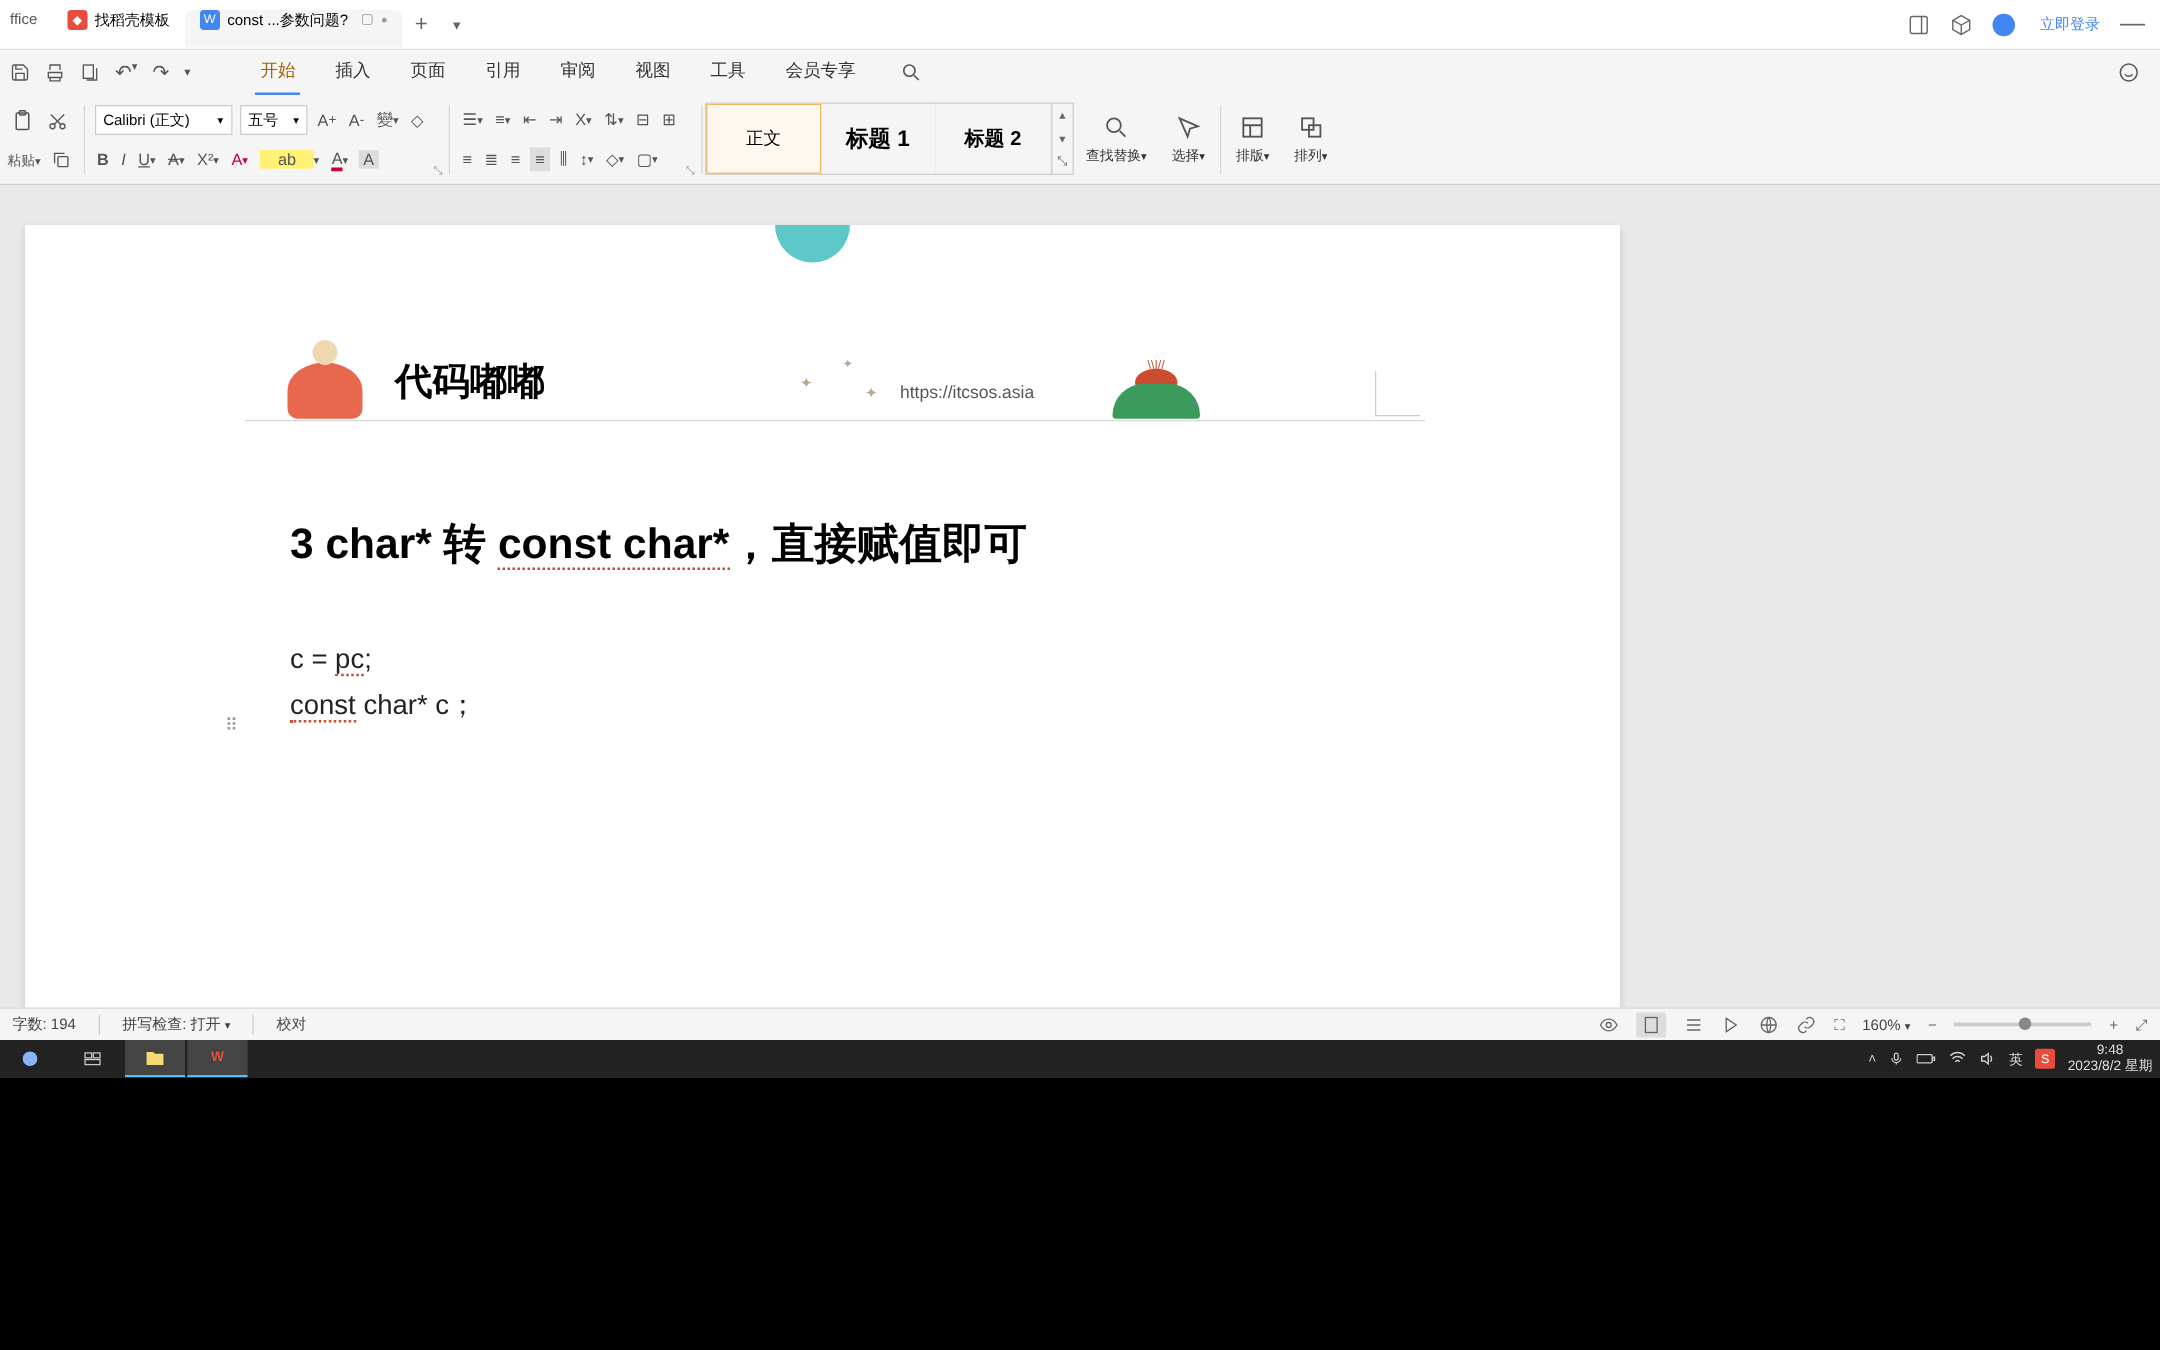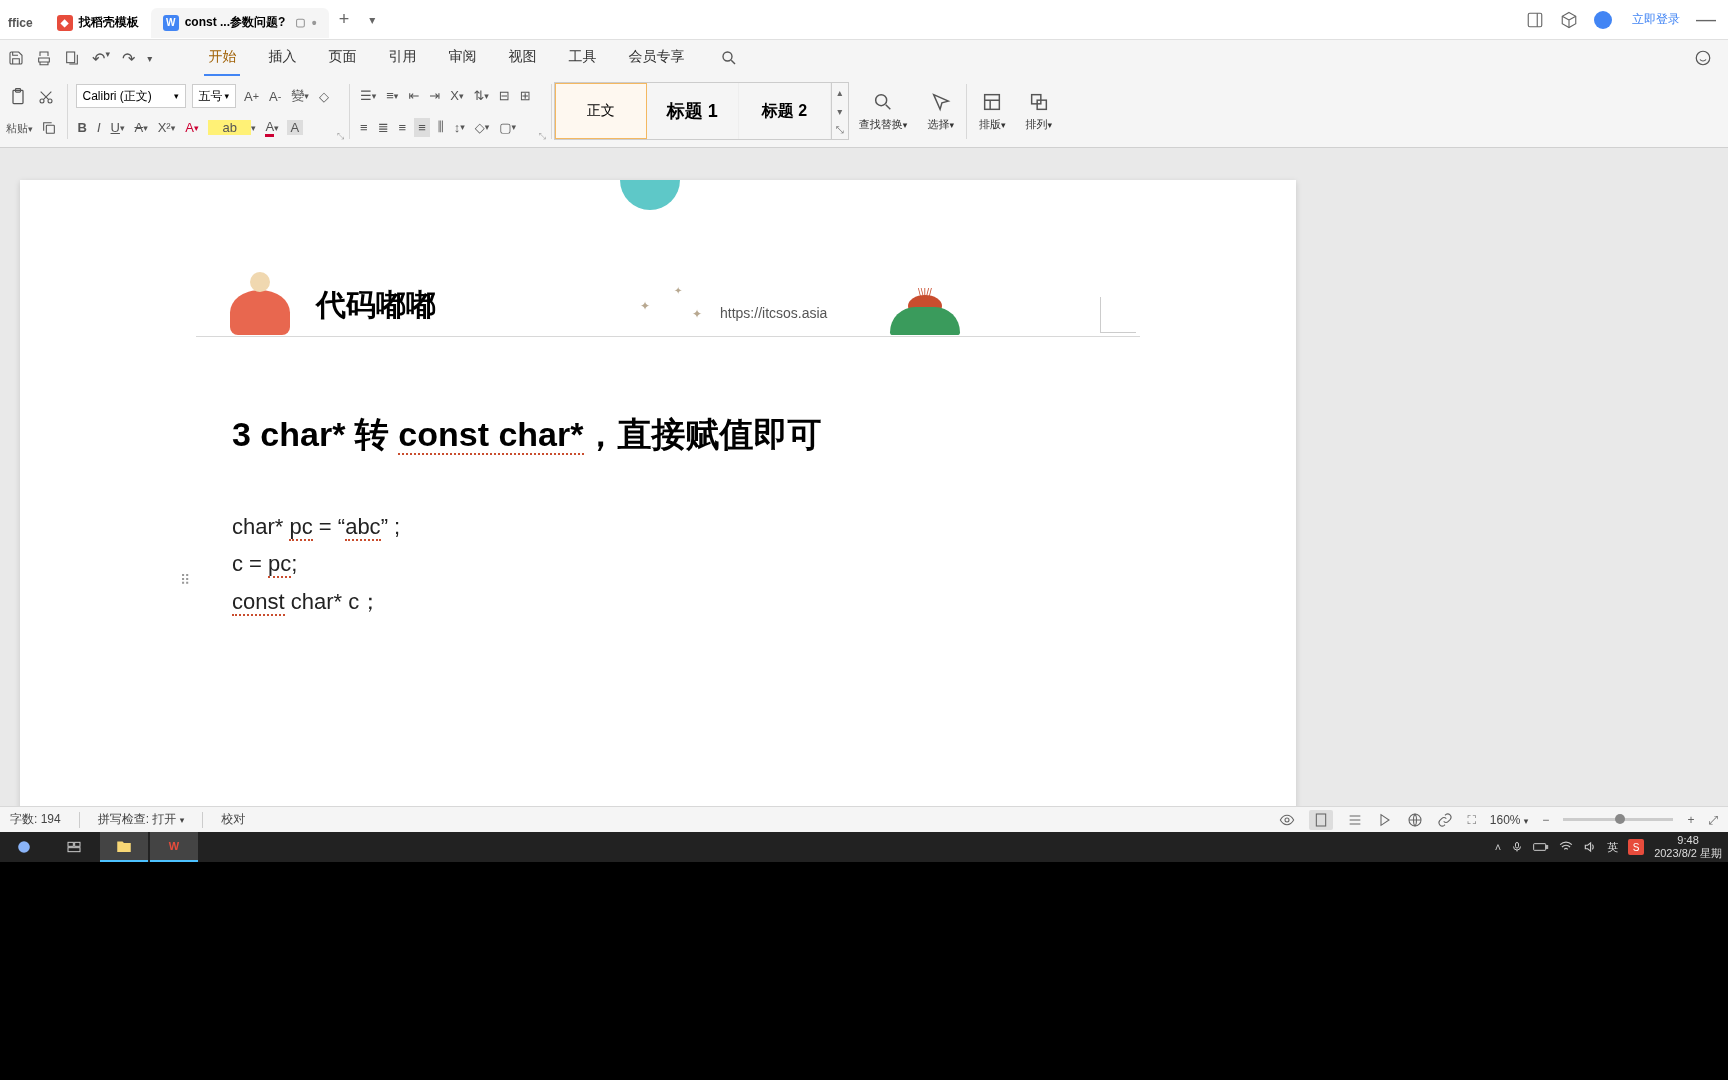--- a/index.html
+++ b/index.html
@@ -1,20 +1,20 @@
 <!DOCTYPE html>
 <html><head>
 <meta charset="utf-8">
 <style>
 * { margin: 0; padding: 0; box-sizing: border-box; font-family: "Microsoft YaHei", sans-serif; }
 body { background: #f5f5f5; overflow: hidden; width: 1728px; height: 1080px; }
 
 
 .titlebar { height: 40px; background: #fff; display: flex; align-items: center; border-bottom: 1px solid #e0e0e0; }
-.tab { height: 30px; display: flex; align-items: center; padding: 0 12px; margin-top: 6px; border-radius: 6px 6px 0 0; font-size: 12px; gap: 6px; cursor: pointer; font-weight: bold; }
+.tab { height: 30px; display: flex; align-items: flex-start; padding: 0 12px; margin-top: 6px; border-radius: 6px 6px 0 0; font-size: 12px; gap: 6px; cursor: pointer; }
 .tab.first { padding-left: 8px; color: #555; }
 .tab.active { background: #f5f5f5; }
 .tab-icon { width: 16px; height: 16px; border-radius: 3px; display: inline-flex; align-items: center; justify-content: center; color: #fff; font-size: 10px; }
 .tab-icon.red { background: #e74c3c; }
 .tab-icon.blue { background: #4285f4; }
 .tab-close { color: #999; font-size: 14px; }
 .tab-screen { color: #999; font-size: 11px; margin-left: 4px; }
 .newtab { padding: 0 10px; color: #666; font-size: 18px; cursor: pointer; }
 .titlebar-right { margin-left: auto; display: flex; align-items: center; gap: 16px; padding-right: 12px; }
 .tb-icon { color: #666; cursor: pointer; }
@@ -33,21 +33,21 @@
 
 
 .ribbon { height: 72px; background: #f5f5f5; border-bottom: 1px solid #d0d0d0; display: flex; align-items: stretch; padding: 4px 0; }
 .rgroup { display: flex; flex-direction: column; justify-content: space-around; padding: 0 6px; }
 .rrow { display: flex; align-items: center; gap: 6px; }
 .rbtn { color: #555; cursor: pointer; display: inline-flex; align-items: center; font-size: 13px; padding: 2px; }
 .rbtn.lg { font-size: 16px; }
 .rsep { width: 1px; background: #d8d8d8; margin: 4px 2px; }
 .rcorner { align-self: flex-end; font-size: 9px; color: #999; cursor: pointer; padding: 0 3px 1px 0; }
 .font-select { border: 1px solid #ccc; background: #fff; height: 24px; padding: 0 6px; font-size: 12px; display: flex; align-items: center; gap: 4px; cursor: pointer; min-width: 110px; justify-content: space-between; }
-.size-select { border: 1px solid #ccc; background: #fff; height: 24px; padding: 0 6px; font-size: 12px; display: flex; align-items: center; gap: 2px; cursor: pointer; }
+.size-select { border: 1px solid #ccc; background: #fff; height: 24px; padding: 0 6px; font-size: 12px; display: flex; align-items: center; gap: 12px; cursor: pointer; }
 .clip-lbl { font-size: 11px; color: #555; text-align: center; }
 .styles-gallery { display: flex; align-items: center; border: 1px solid #ccc; height: 58px; margin: 2px 0; }
 .style-item { height: 100%; min-width: 92px; display: flex; align-items: center; justify-content: center; font-size: 14px; cursor: pointer; border-right: 1px solid #eee; }
 .style-item.sel { border: 1px solid #f4b860; background: #fef8f0; }
 .style-item.h1 { font-size: 18px; font-weight: bold; }
 .style-item.h2 { font-size: 16px; font-weight: bold; }
 .styles-arrows { display: flex; flex-direction: column; border-left: 1px solid #ccc; height: 100%; }
 .styles-arrows span { flex: 1; display: flex; align-items: center; justify-content: center; font-size: 10px; color: #666; padding: 0 4px; cursor: pointer; }
 .big-btn { display: flex; flex-direction: column; align-items: center; justify-content: center; padding: 0 10px; gap: 4px; cursor: pointer; }
 .big-btn .ico { font-size: 22px; color: #555; }
@@ -354,23 +354,20 @@
             <div class="hill"></div>
       </div>
       <div class="hdr-mark"></div>
       <div class="hdr-rule"></div>
     </div>
     <div class="doc-content">
       <div class="heading">
         <span>3 char* 转 </span><span class="ul">const char*</span><span>，直接赋值即可</span>
       </div>
       <div class="code-line">
-        <span>char* </span><span class="ul">pc</span><span> = “</span><span class="ul">abc</span><span>” ;</span>
-      </div>
-      <div class="code-line">
         <span>c = </span><span class="ul">pc</span><span>;</span>
       </div>
       <div class="code-line">
         <span class="ul">const</span><span> char* c；</span>
       </div>
     </div>
     <div class="drag-handle">⠿</div>
   </div>
 </div>
 

